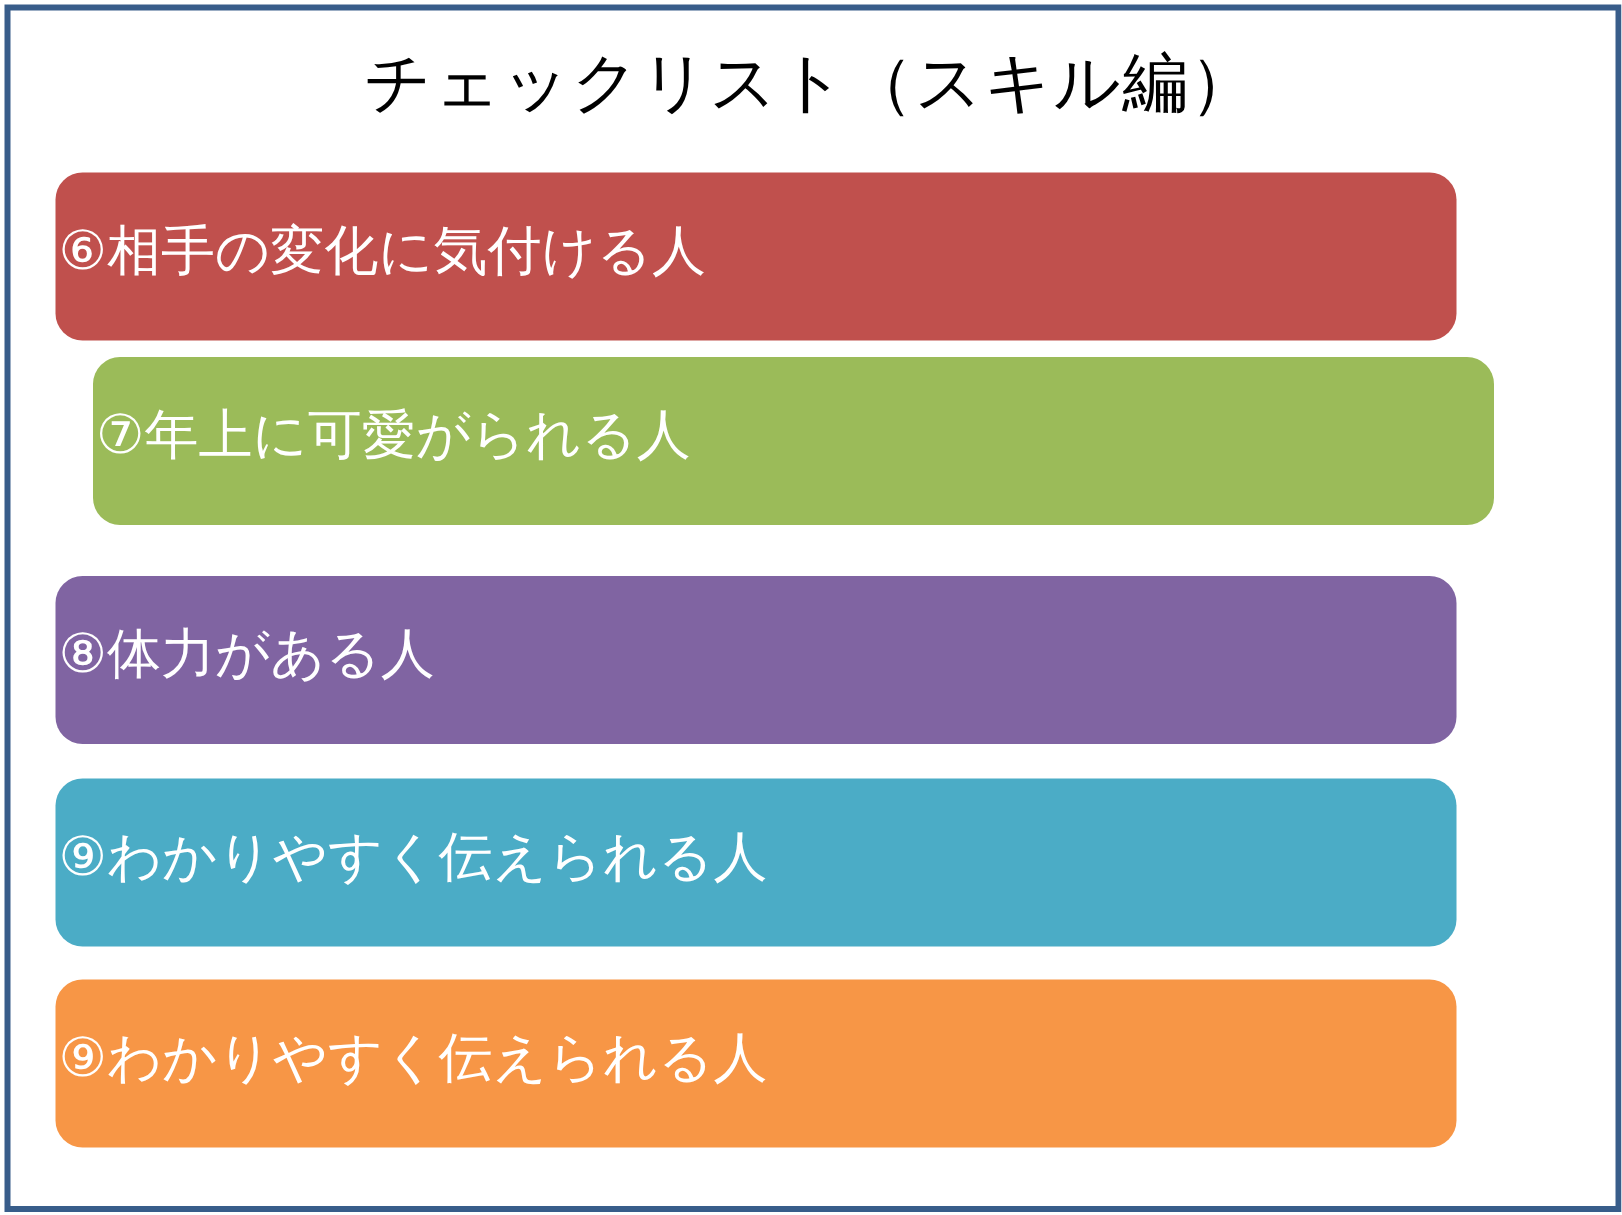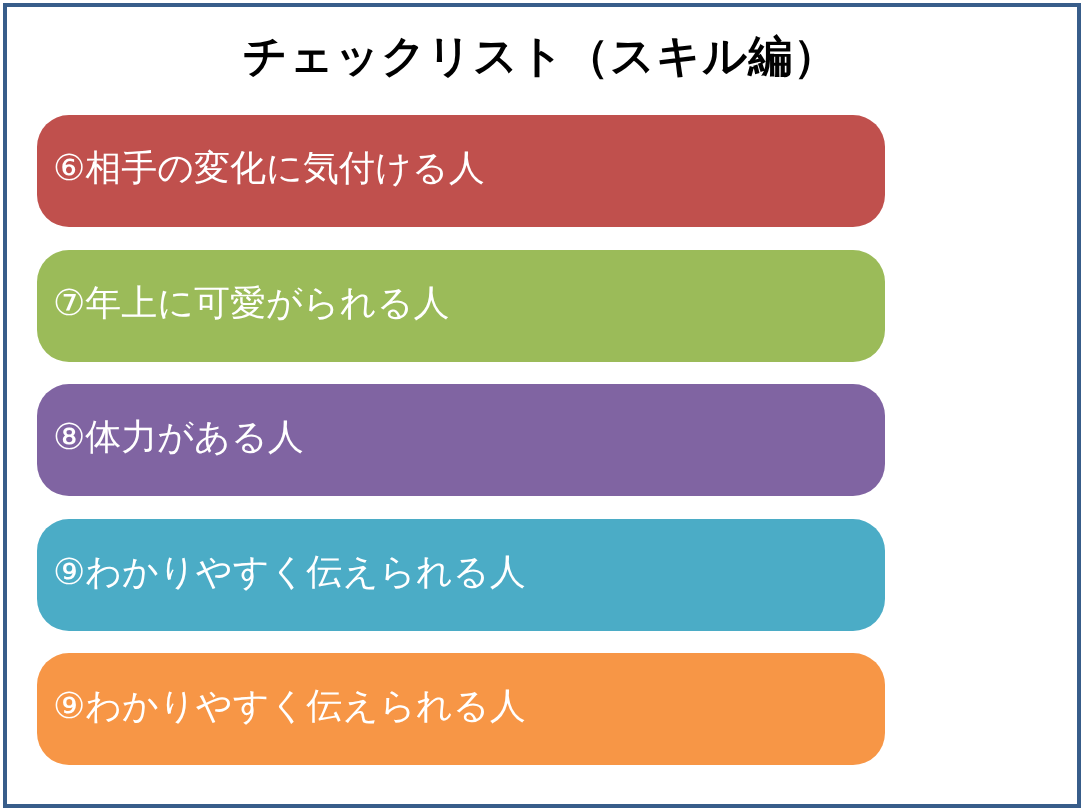--- a/index.html
+++ b/index.html
@@ -23,33 +23,33 @@
       border: 4px solid #385d8a;
       background: #ffffff;
     }
     .title {
       position: absolute;
       left: 0;
       top: 28px;
       width: 1081px;
       text-align: center;
       font-size: 44px;
-      font-weight: bold;
+      font-weight: normal;
       color: #000000;
       letter-spacing: 1px;
       line-height: 56px;
     }
     .item {
       position: absolute;
       left: 37px;
-      width: 848px;
+      width: 934px;
       height: 112px;
-      border-radius: 32px;
+      border-radius: 18px;
       box-sizing: border-box;
-      padding-left: 16px;
+      padding-left: 2px;
       display: flex;
       align-items: center;
       padding-bottom: 6px;
     }
     .item-label {
       color: #ffffff;
       font-size: 36px;
       line-height: 44px;
       white-space: nowrap;
     }
@@ -58,21 +58,21 @@
 <body>
 
 <div class="frame" style="border-color: rgb(56, 93, 138);"></div>
 
 <div class="title">チェックリスト（スキル編）</div>
 
 <div class="item" style="top: 115px; background: rgb(192, 80, 77);">
   <span class="item-label">⑥相手の変化に気付ける人</span>
 </div>
 
-<div class="item" style="top: 250px; background: rgb(155, 187, 89);">
+<div class="item" style="top: 238px; background: rgb(155, 187, 89); margin-left: 25px;">
   <span class="item-label">⑦年上に可愛がられる人</span>
 </div>
 
 <div class="item" style="top: 384px; background: rgb(128, 100, 162);">
   <span class="item-label">⑧体力がある人</span>
 </div>
 
 <div class="item" style="top: 519px; background: rgb(75, 172, 198); align-items: center;">
   <span class="item-label">⑨わかりやすく伝えられる人</span>
 </div>

